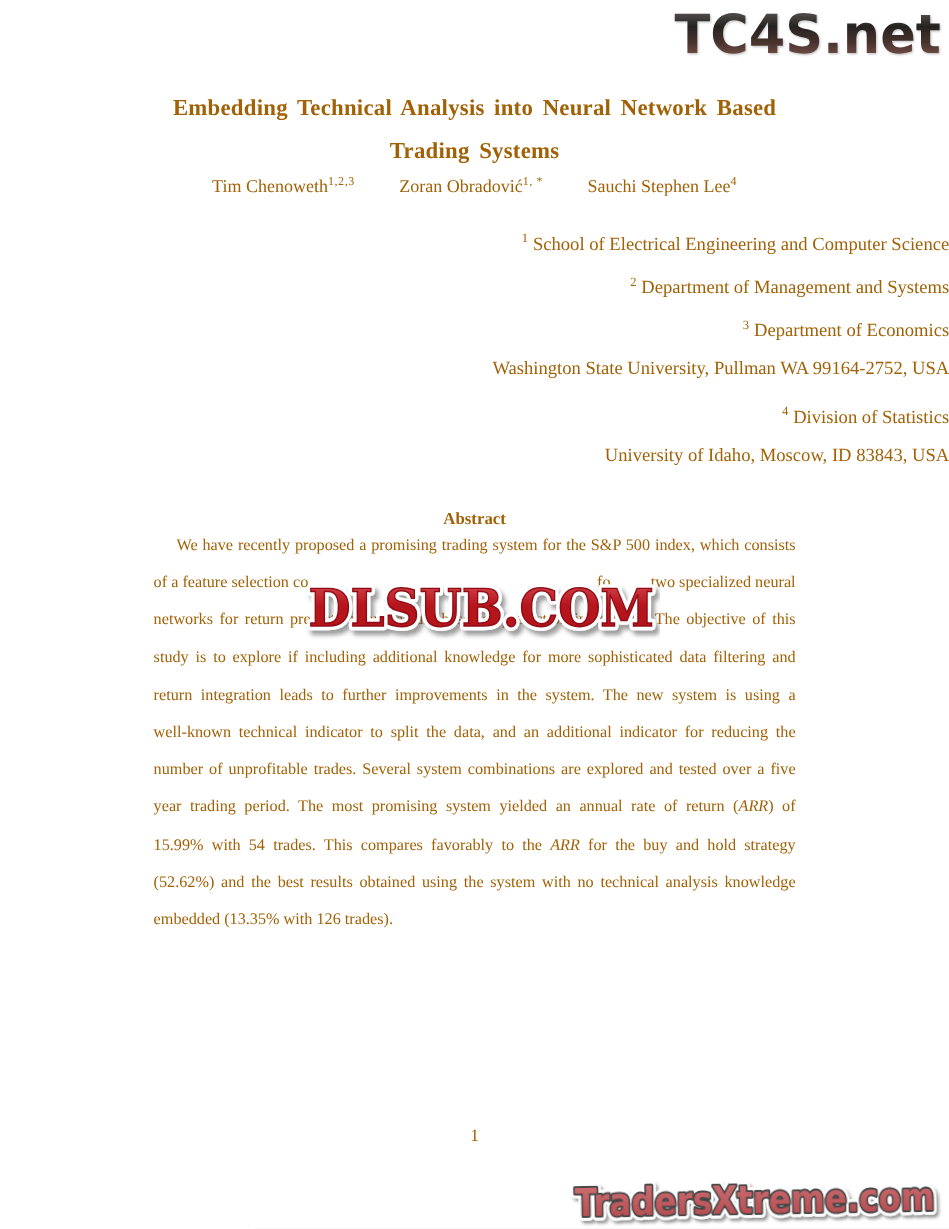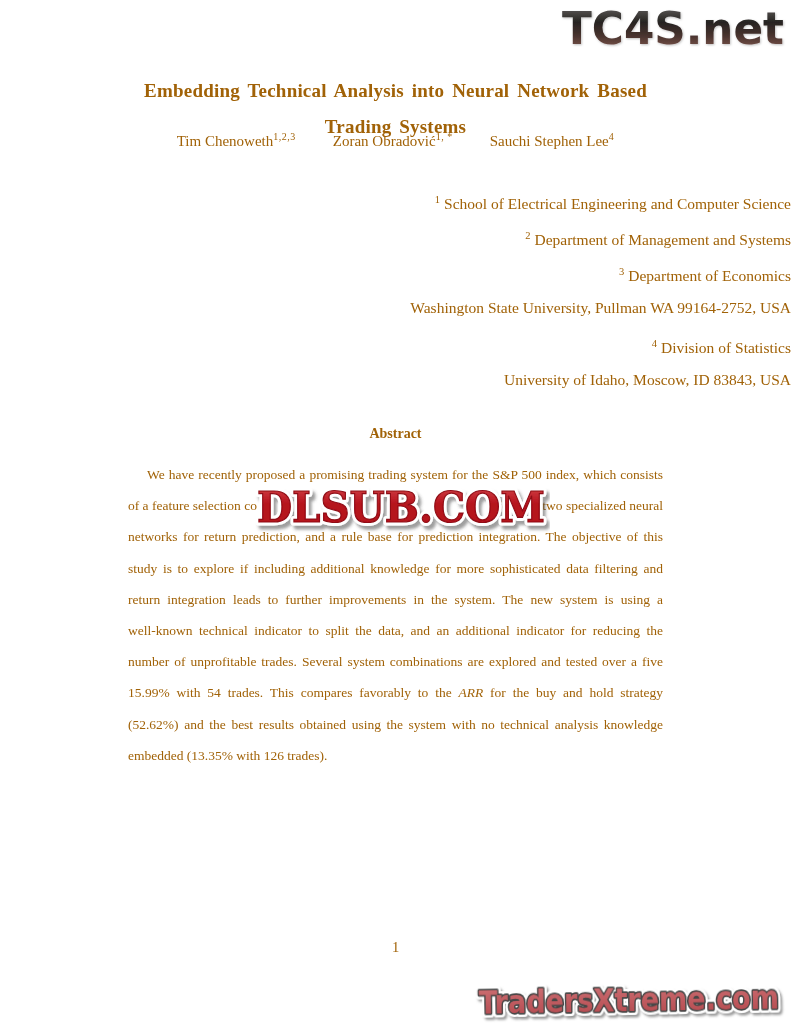--- a/index.html
+++ b/index.html
@@ -7,31 +7,31 @@
     position:relative;width:791px;height:1024px;background:#ffffff;
     font-family:"Liberation Serif","DejaVu Serif",serif;color:#a16207;
     overflow:hidden;margin:0 auto;
   }
   
   .logo-top{position:absolute;top:2px;right:4px;width:228px;height:52px;}
   
   .title{position:absolute;top:73px;left:0;width:100%;margin:0;text-align:center;
     font-size:19px;font-weight:bold;line-height:36px;word-spacing:3px;letter-spacing:.2px;}
   
-  .authors{position:absolute;top:131px;left:0;width:100%;display:flex;
+  .authors{position:absolute;top:146px;left:0;width:100%;display:flex;
     justify-content:center;gap:37px;font-size:15px;align-items:center;}
   .author sup{font-size:10px;letter-spacing:.5px;}
   
   .affils{position:absolute;top:182px;left:0;width:100%;text-align:right;font-size:15.5px;}
   .affil{height:36px;line-height:36px;}
   .affil sup{font-size:10.5px;margin-right:4px;}
   
   .abs-head{position:absolute;top:426px;left:0;width:100%;text-align:center;
     font-weight:bold;font-size:14px;font-family:Liberation Serif, serif;}
-  .abs-body{position:absolute;top:459px;left:128px;width:535px;font-size:13.5px;}
+  .abs-body{position:absolute;top:438px;left:128px;width:535px;font-size:13.5px;}
   .aline{height:31.2px;line-height:31.2px;text-align:justify;text-align-last:justify;
     white-space:nowrap;}
   .aline.lastline{text-align-last:left;}
   .aline.indent{text-indent:19px;}
   .aline.gapline{display:flex;align-items:baseline;white-space:pre;}
   .gapfill-a{flex:9;}
   .gapfill-b{flex:1;}
   
   .watermark-center{position:absolute;left:252px;top:483px;width:298px;height:52px;z-index:5;}
   
@@ -89,20 +89,21 @@
 
   <div class="abs-head">Abstract</div>
   <div class="abs-body">
       <div class="aline indent"><span>We have recently proposed a promising trading system for the S&amp;P 500 index, which consists</span></div>
       <div class="aline gapline"><span>of a feature selection co</span><span class="gapfill-a"></span><span>fo</span><span class="gapfill-b"></span><span>, two specialized neural</span></div>
       <div class="aline"><span>networks for return prediction, and a rule base for prediction integration. The objective of this</span></div>
       <div class="aline"><span>study is to explore if including additional knowledge for more sophisticated data filtering and</span></div>
       <div class="aline"><span>return integration leads to further improvements in the system. The new system is using a</span></div>
       <div class="aline"><span>well-known technical indicator to split the data, and an additional indicator for reducing the</span></div>
       <div class="aline"><span>number of unprofitable trades. Several system combinations are explored and tested over a five</span></div>
+      <div class="aline"><span>year trading period. The most promising system yielded an annual rate of return (</span><i>ARR</i><span>) of</span></div>
       <div class="aline"><span>15.99% with 54 trades. This compares favorably to the </span><i>ARR</i><span> for the buy and hold strategy</span></div>
       <div class="aline"><span>(52.62%) and the best results obtained using the system with no technical analysis knowledge</span></div>
       <div class="aline lastline"><span>embedded (13.35% with 126 trades).</span></div>
     </div>
 
   <div class="watermark-center">
     <svg width="298" height="52" viewBox="0 0 298 52">
       <defs>
         <linearGradient id="dlgrad" x1="0" y1="0" x2="0" y2="1">
           <stop offset="0%" stop-color="#d84b50"></stop>

